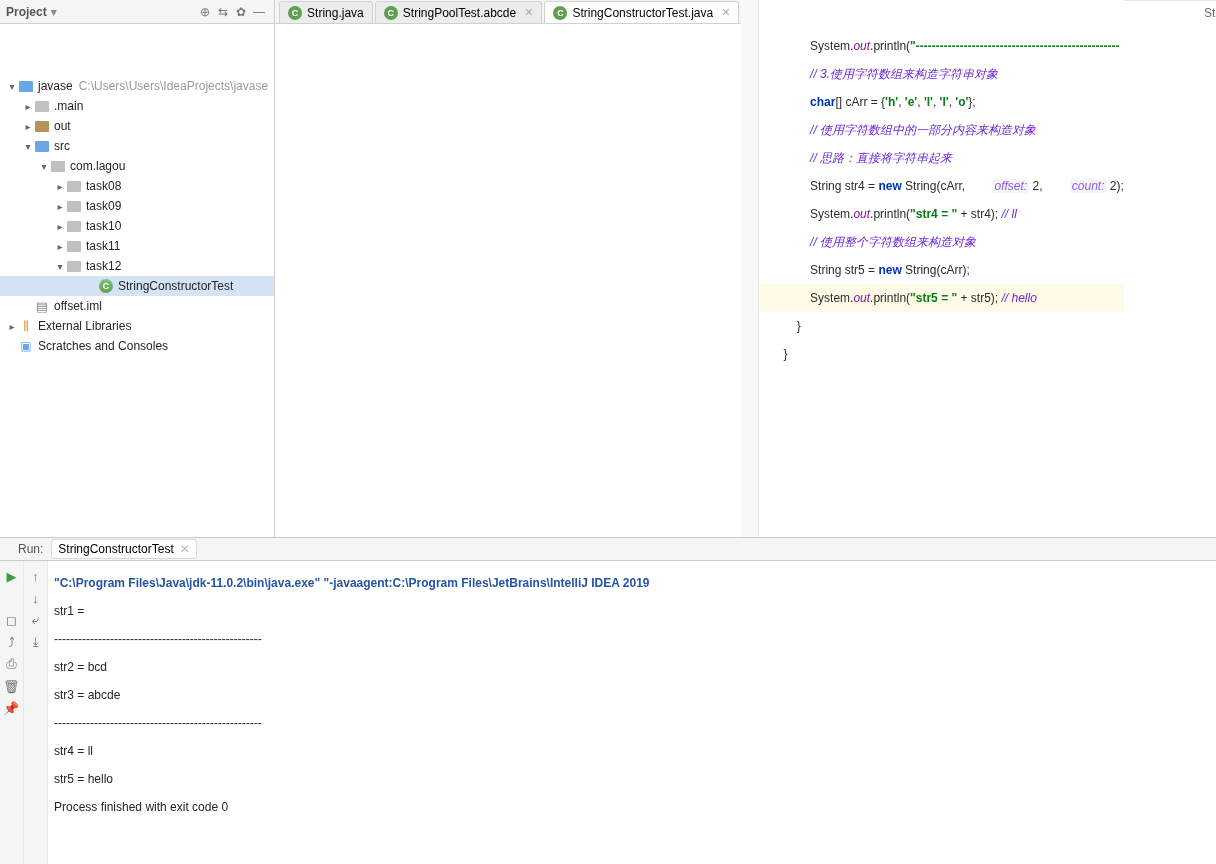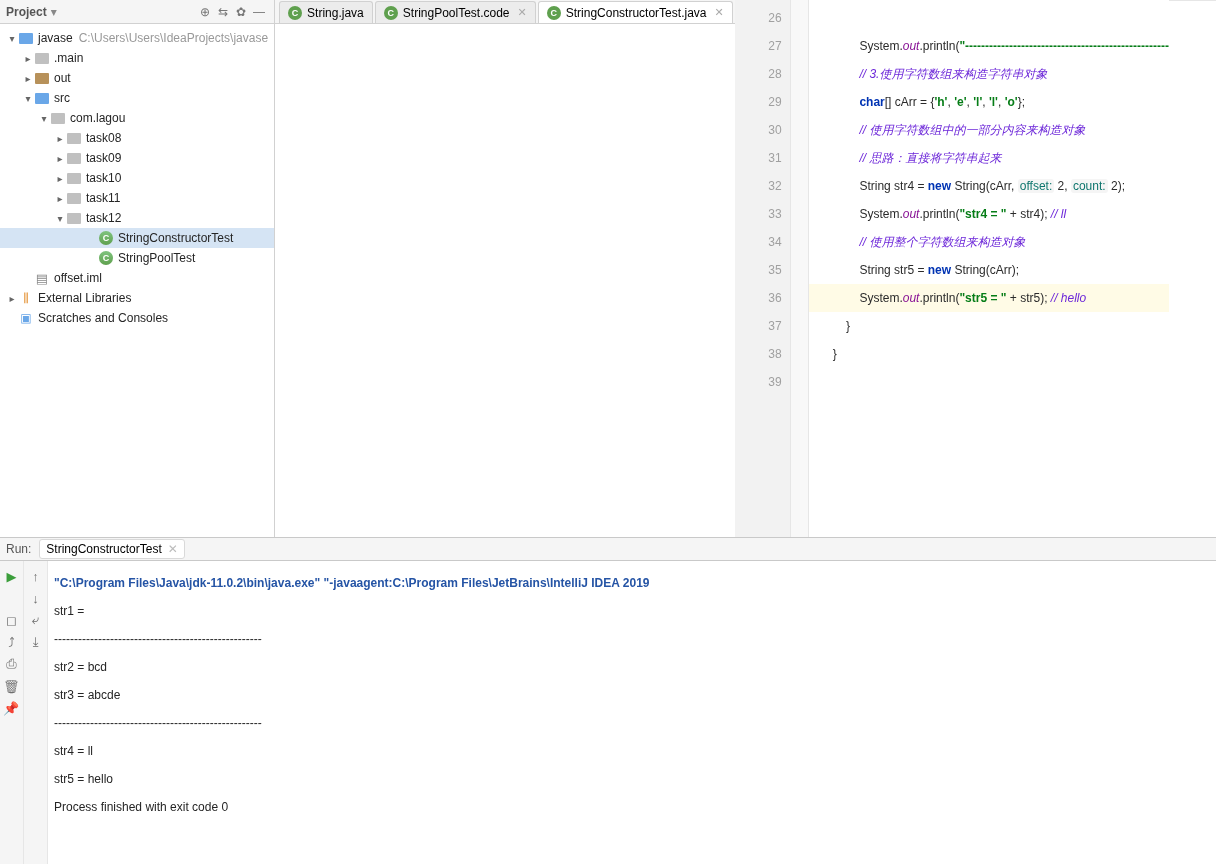--- a/index.html
+++ b/index.html
@@ -1,18 +1,18 @@
 <!DOCTYPE html>
 <html><head>
 <meta charset="utf-8">
 <style>
 * { margin:0; padding:0; box-sizing:border-box; font-family:"Segoe UI",Arial,sans-serif; font-size:12px; }
 body { background:#fff; width:1216px; height:864px; overflow:hidden; display:flex; flex-direction:column; }
 .top { display:flex; height:537px; }
-.sidebar { width:339px; border-right:1px solid #d1d1d1; background:#fff; display:flex; flex-direction:column; }
+.sidebar { width:339px; border-right:1px solid #d1d1d1; background:#fff; display:flex; flex-direction:column;gap:48px; }
 .sb-head { height:24px; display:flex; align-items:center; padding:0 6px; background:#f5f5f5; border-bottom:1px solid #d1d1d1; }
 .sb-head .title { color:#555; font-weight:bold; }
 .sb-head .drop { margin-left:4px; color:#888; }
 .sb-head .sp { flex:1; }
 .sb-head .icn { width:18px; text-align:center; color:#777; cursor:pointer; }
 .tree { padding:4px 0; overflow:auto; flex:1; }
 .node { display:flex; align-items:center; height:20px; padding-right:6px; cursor:pointer; }
 .node.sel { background:#d5e4f4; }
 .chev { width:12px; text-align:center; color:#666; font-size:10px; }
 .chev.none { visibility:hidden; }
@@ -31,24 +31,24 @@
 .tab.act { background:#fff; }
 .tab .ji { width:14px;height:14px;border-radius:50%;background:#5fa04e;display:flex;align-items:center;justify-content:center;color:#fff;font-size:9px;font-weight:bold;margin-right:5px;}
 .tab .ji::after{content:"C";}
 .tab .cl { margin-left:8px; color:#aaa; font-size:11px; }
 .codewrap { flex:1; display:flex; overflow:hidden; background:#fff; }
 .gut { width:56px; background:#f2f2f2; border-right:1px solid #e6e6e6; text-align:right; padding:4px 8px 0 0; color:#a0a0a0; font-family:Consolas,monospace; font-size:14px; line-height:28px; }
 .fgut { width:18px; background:#f8f8f8; border-right:1px solid #e6e6e6; }
 .code { flex:1; padding:4px 0 0 24px; font-family:Consolas,"Courier New",monospace; font-size:16px; line-height:28px; white-space:pre; color:#2b2b2b; overflow:hidden;}
 .code .l { height:28px; }
 .code .hl { background:#fffbe6; margin-left:-24px; padding-left:24px; }
-.k{color:#0033b3;font-weight:bold;} .s{color:#067d17;font-weight:bold;} .c{color:#6d28d9;font-style:italic;} .fld{color:#871094;font-style:italic;} .hint{color:#0f766e;background:#f5f5f5;padding:0 2px;border-radius:3px;font-weight:normal;}
+.k{color:#0033b3;font-weight:bold;} .s{color:#067d17;font-weight:bold;} .c{color:#6d28d9;font-style:italic;} .fld{color:#871094;font-style:italic;} .hint{color:#8b5cf6;background:#f5f5f5;padding:0 2px;border-radius:3px;font-style:italic;font-weight:normal;margin-left:24px;}
 .crumb { height:24px; border-top:1px solid #e6e6e6; display:flex; align-items:center; padding-left:80px; color:#6b6b6b; font-size:12px; }
 .crumb .sep { margin:0 10px; color:#bbb; }
-.runbar { height:24px; border-top:1px solid #c9c9c9; border-bottom:1px solid #c9c9c9; background:#f5f5f5; display:flex; align-items:center; padding-left:6px; }
+.runbar { height:24px; border-top:1px solid #c9c9c9; border-bottom:1px solid #c9c9c9; background:#f5f5f5; display:flex; align-items:center; padding-left:18px; }
 .runbar .lbl { color:#555; margin-right:8px; }
 .runtab { display:flex; align-items:center; height:20px; padding:0 6px; background:#fff; border:1px solid #d9d9d9; border-radius:3px; }
 .runtab .cl { margin-left:6px; color:#bbb; }
 .bottom { flex:1; display:flex; }
 .rung { width:24px; background:#f5f5f5; border-right:1px solid #e6e6e6; display:flex; flex-direction:column; align-items:center; padding-top:4px; }
 .rung2 { width:24px; background:#f5f5f5; border-right:1px solid #e6e6e6; display:flex; flex-direction:column; align-items:center; padding-top:4px; }
 .gic { width:20px; height:22px; display:flex; align-items:center; justify-content:center; color:#6e6e6e; cursor:pointer; font-size:13px; }
 .gic.green{color:#3b9e3b;}
 .console { flex:1; padding:8px 6px; font-family:Consolas,"Courier New",monospace; font-size:16px; line-height:28px; white-space:pre; color:#252525; overflow:auto;}
 .console .cmd{color:#2554a5;font-weight:bold;}
@@ -142,27 +142,20 @@
           </div>
         </div>
       <div id="files">
           <div class="node sel" style="padding-left:86px">
             <span class="chev none">▸</span>
             <span class="nic">
               <span class="jav"></span>
             </span>
             <span class="lbl">StringConstructorTest</span>
           </div>
-          <div class="node " style="padding-left:86px">
-            <span class="chev none">▸</span>
-            <span class="nic">
-              <span class="jav"></span>
-            </span>
-            <span class="lbl">StringPoolTest</span>
-          </div>
         </div>
       <div class="node" style="padding-left:22px">
           <span class="chev none">▸</span>
           <span class="nic iml">▤</span>
           <span class="lbl">offset.iml</span>
         </div>
       <div class="node" style="padding-left:6px">
           <span class="chev">▸</span>
           <span class="nic" style="color:#e38f2f">⫼</span>
           <span class="lbl">External Libraries</span>
@@ -176,46 +169,30 @@
   </div>
 
   <div class="editor">
     <div class="tabs">
       <div class="tab">
           <span class="ji"></span>
           <span>String.java</span>
         </div>
       <div class="tab">
           <span class="ji"></span>
-          <span>StringPoolTest.code</span>
+          <span>StringPoolTest.abcde</span>
           <span class="cl">✕</span>
         </div>
       <div class="tab act">
           <span class="ji"></span>
           <span>StringConstructorTest.java</span>
           <span class="cl">✕</span>
         </div>
     </div>
     <div class="codewrap">
-      <div class="gut" id="gutter">
-          <div>26</div>
-          <div>27</div>
-          <div>28</div>
-          <div>29</div>
-          <div>30</div>
-          <div>31</div>
-          <div>32</div>
-          <div>33</div>
-          <div>34</div>
-          <div>35</div>
-          <div>36</div>
-          <div>37</div>
-          <div>38</div>
-          <div>39</div>
-        </div>
       <div class="fgut"></div>
       <div class="code" id="code"><div class="l "></div><div class="l ">        System.<span class="fld">out</span>.println(<span class="s">"---------------------------------------------------</span></div><div class="l ">        <span class="c">// 3.使用字符数组来构造字符串对象</span></div><div class="l ">        <span class="k">char</span>[] cArr = {<span class="s">'h'</span>, <span class="s">'e'</span>, <span class="s">'l'</span>, <span class="s">'l'</span>, <span class="s">'o'</span>};</div><div class="l ">        <span class="c">// 使用字符数组中的一部分内容来构造对象</span></div><div class="l ">        <span class="c">// 思路：直接将字符串起来</span></div><div class="l ">        String str4 = <span class="k">new</span> String(cArr, <span class="hint">offset:</span> 2, <span class="hint">count:</span> 2);</div><div class="l ">        System.<span class="fld">out</span>.println(<span class="s">"str4 = "</span> + str4); <span class="c">// ll</span></div><div class="l ">        <span class="c">// 使用整个字符数组来构造对象</span></div><div class="l ">        String str5 = <span class="k">new</span> String(cArr);</div><div class="l hl">        System.<span class="fld">out</span>.println(<span class="s">"str5 = "</span> + str5); <span class="c">// hello</span></div><div class="l ">    }</div><div class="l ">}</div><div class="l "></div></div>
     </div>
     <div class="crumb">
       <span>StringConstructorTest</span>
         <span class="sep">〉</span>
         <span>char()</span>
     </div>
   </div>
 </div>

